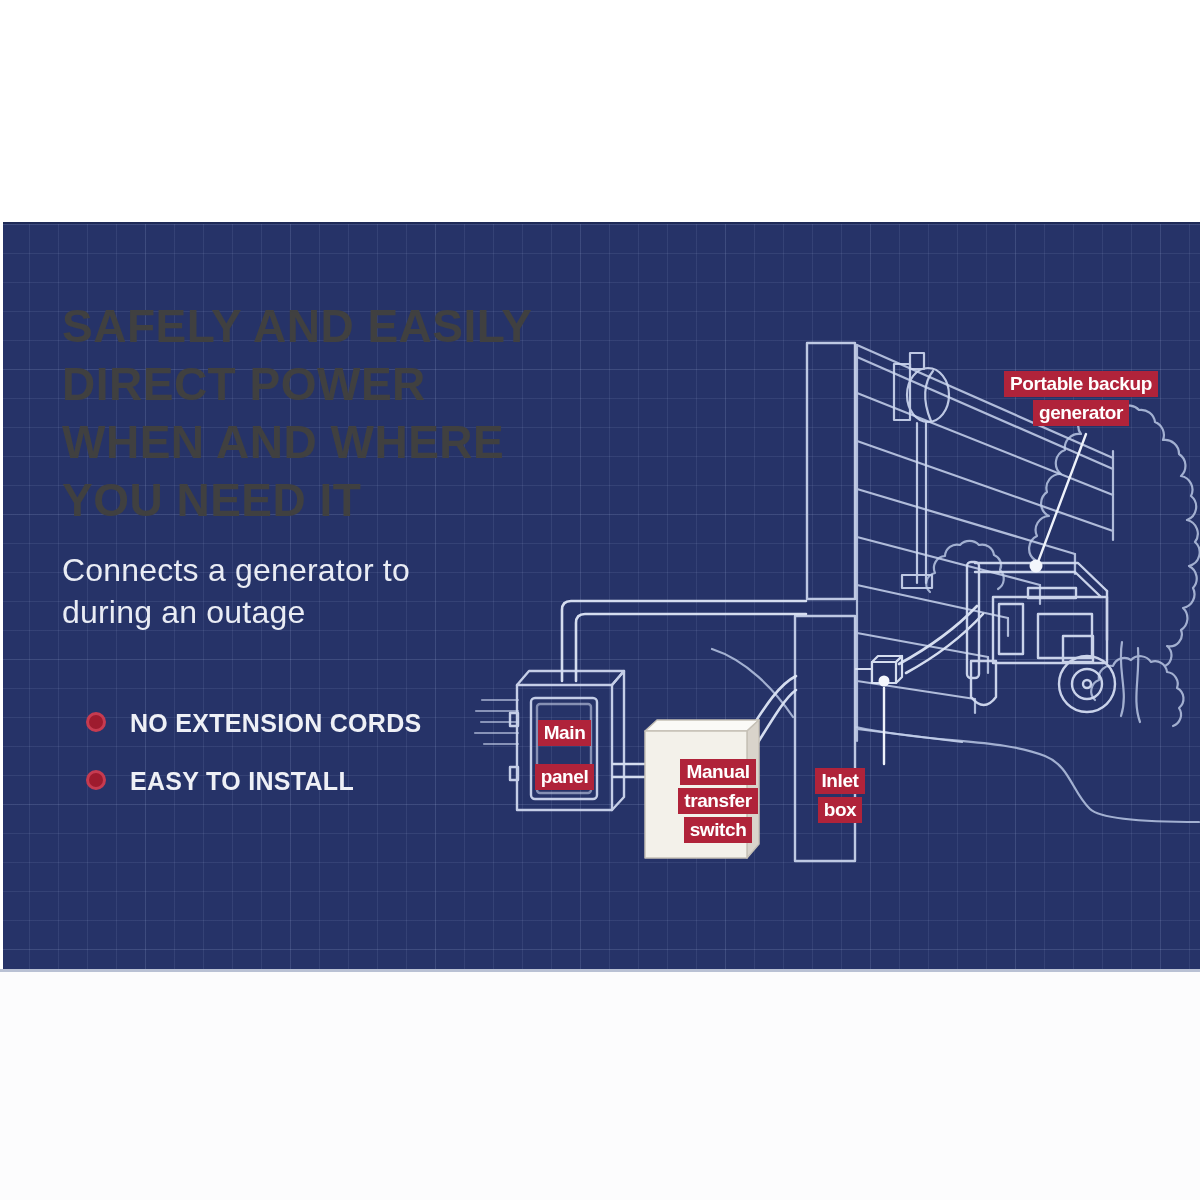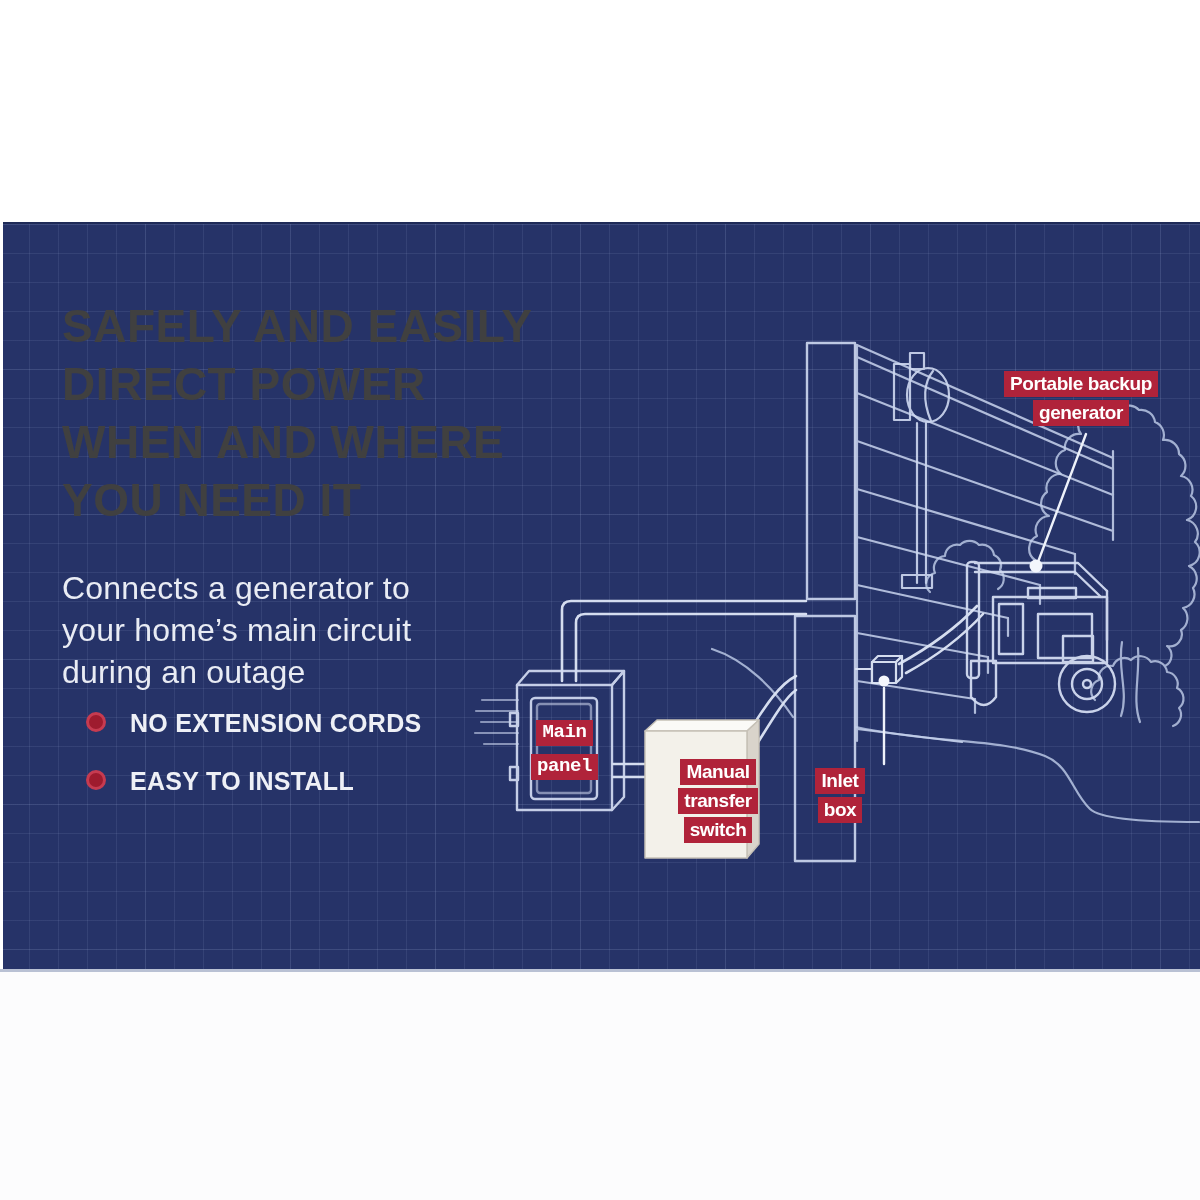--- a/index.html
+++ b/index.html
@@ -19,21 +19,21 @@
   }
   .left-sliver{position:absolute;left:0;top:222px;width:3px;height:748px;background:#ffffff;}
   .panel-bottom-edge{position:absolute;left:0;top:969px;width:1200px;height:3px;background:#b9c1d4;}
   .footer-band{position:absolute;left:0;top:972px;width:1200px;height:228px;background:#fcfcfd;}
 
   .headline{
     position:absolute;left:62px;top:297px;width:620px;
     color:#404040;font-size:46px;font-weight:bold;line-height:58px;letter-spacing:0.5px;
   }
   .subheadline{
-    position:absolute;left:62px;top:567px;width:460px;
+    position:absolute;left:62px;top:549px;width:460px;
     color:#e9ecf4;font-size:32px;font-weight:400;line-height:42px;letter-spacing:0.2px;
   }
   .bullets{position:absolute;left:86px;top:708px;margin:0;padding:0;list-style:none;width:340px;}
   .bullets li{
     display:flex;gap:24px;margin:0 0 28px 0;
     color:#eef0f6;font-size:25px;font-weight:bold;line-height:30px;letter-spacing:0.3px;
   }
   .bullet-dot{
     flex:0 0 auto;width:20px;height:20px;margin-top:4px;border-radius:50%;
     background:#9e1b2e;border:3px solid #c63b50;box-sizing:border-box;
@@ -42,40 +42,39 @@
   svg.diagram{position:absolute;left:0;top:0;}
 
   .dlabel{
     position:absolute;display:flex;flex-direction:column;align-items:center;gap:3px;
   }
   .dlabel .badge{
     display:block;width:fit-content;background:#b0233a;color:#ffffff;
     font-size:19px;font-weight:bold;line-height:23px;letter-spacing:-0.4px;
     padding:1px 6px 2px 6px;white-space:nowrap;
   }
-  .dlabel.tight{gap:8px;font-family:Liberation Mono, monospace;}
+  .dlabel.tight{gap:18px;}
 </style>
 </head>
 <body>
 
 <div class="panel"></div>
 <div class="left-sliver"></div>
 <div class="panel-bottom-edge"></div>
 <div class="footer-band"></div>
 
 <div class="headline">
   <div>SAFELY AND EASILY</div>
   <div>DIRECT POWER</div>
   <div>WHEN AND WHERE</div>
   <div>YOU NEED IT</div>
 </div>
 
 <div class="subheadline">
   <div>Connects a generator to</div>
-  <div>your home’s main circuit</div>
   <div>during an outage</div>
 </div>
 
 <ul class="bullets">
   <li>
     <span class="bullet-dot"></span>
     <span>NO EXTENSION CORDS</span>
   </li>
   <li>
     <span class="bullet-dot"></span>

